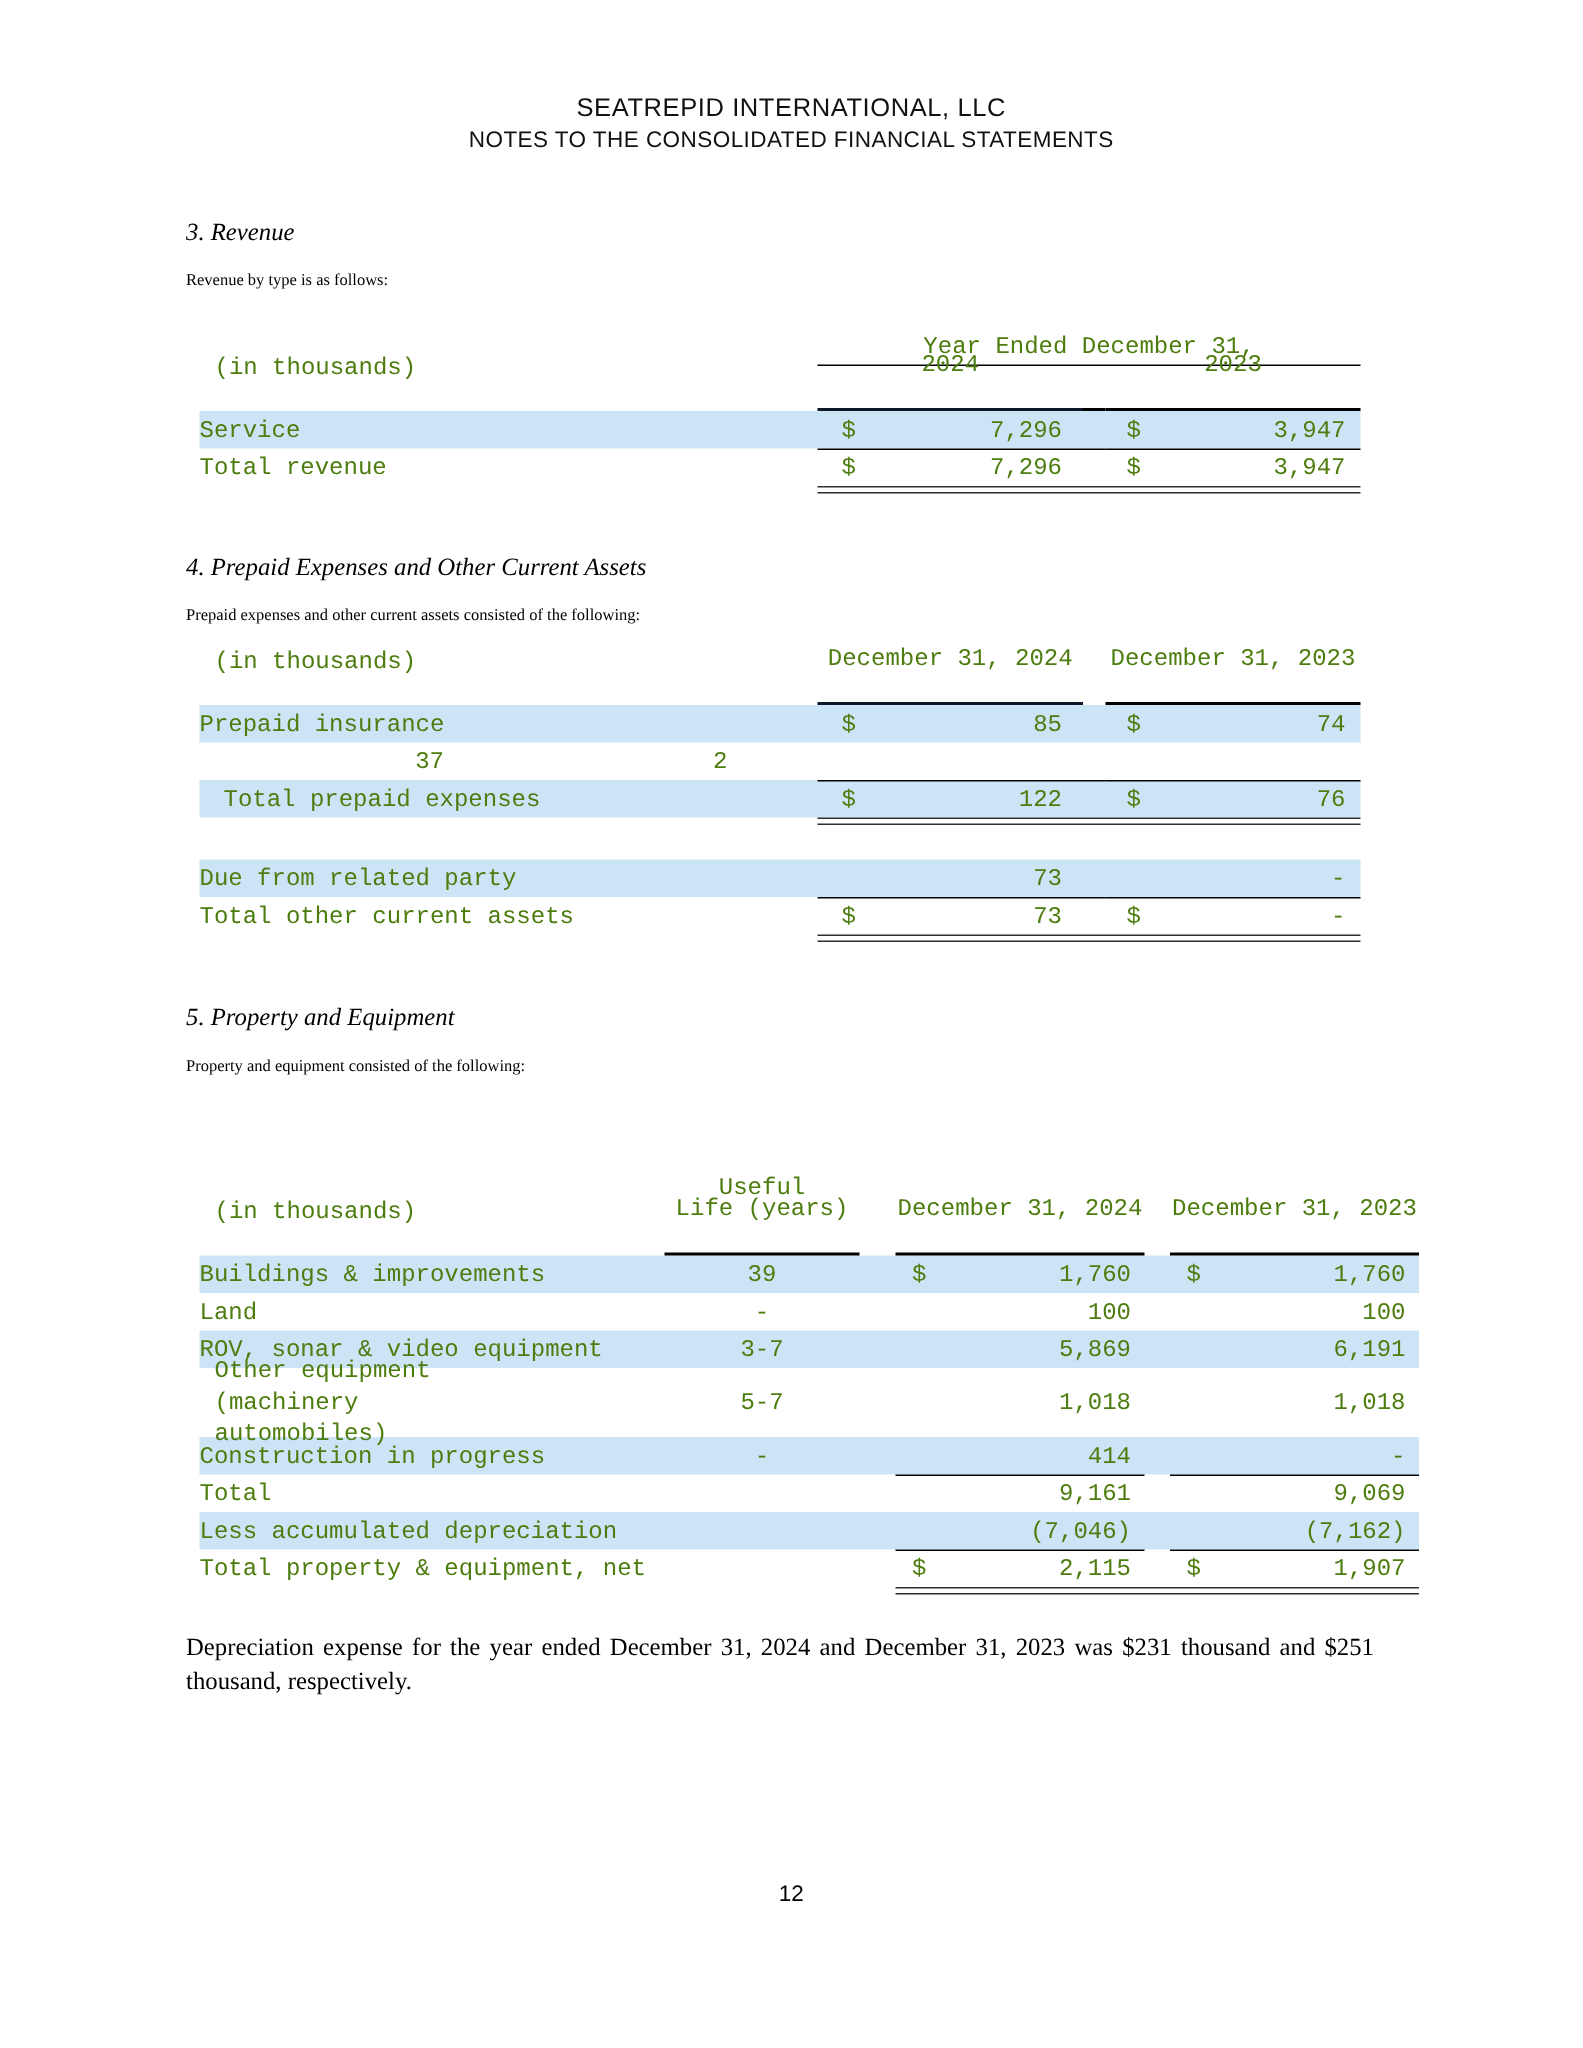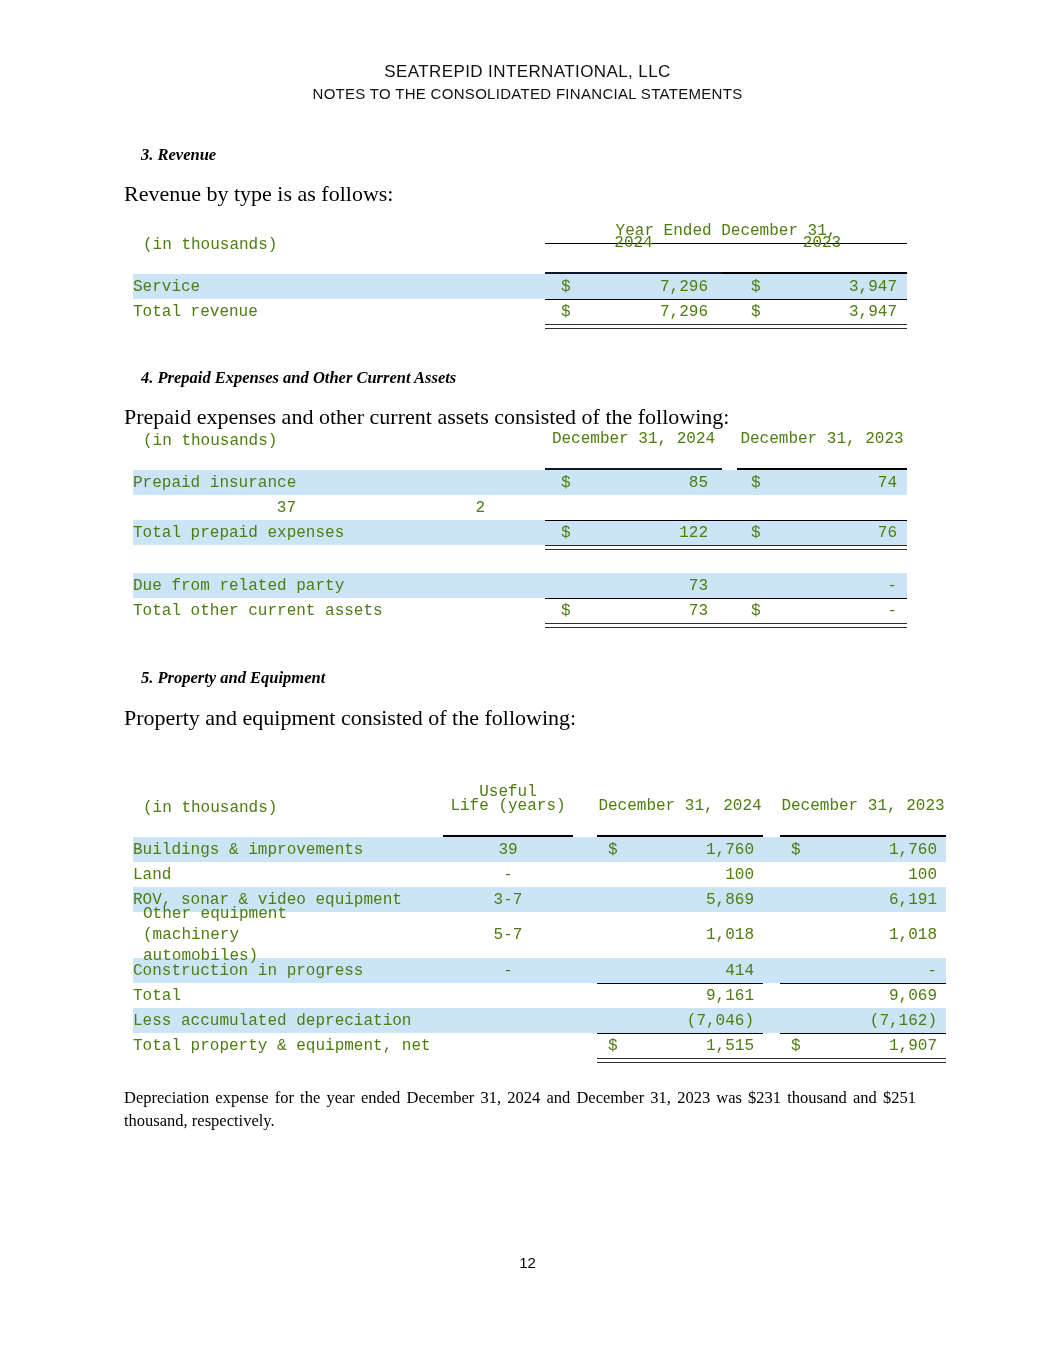--- a/index.html
+++ b/index.html
@@ -11,22 +11,22 @@
     font-family: "Liberation Serif", serif;
     color: #000;
     overflow: hidden;
   }
 
   .doc-header { position:absolute; left:0; width:1055px; text-align:center;
     font-family:"Liberation Sans", sans-serif; color:#111; }
   #hdr1 { top:62px; font-size:17px; letter-spacing:.4px; }
   #hdr2 { top:85px; font-size:15px; letter-spacing:.3px; }
 
-  .sec-heading { position:absolute; left:141px; font-size:16.5px; font-weight:bold; font-style:italic; }
-  .sec-intro   { position:absolute; left:124px; font-size:22px; }
+  .sec-heading { position:absolute; left:124px; font-size:16.5px; font-weight:normal; font-style:italic; }
+  .sec-intro   { position:absolute; left:124px; font-size:11px; }
 
   
   .fin-table { position:absolute; left:133px; font-family:Liberation Mono, monospace; font-size:16px; color:#4d7c0f; }
   .trow { display:flex; height:25px; align-items:center; }
   .shaded { background:#cce5f6; }
   .lbl  { }
   .grp  { display:flex; justify-content:space-between; align-items:center; height:100%; }
   .val  { text-align:right; }
   .dbl  { height:5px; border-top:1.5px solid #2e2e2e; border-bottom:1.5px solid #2e2e2e; }
 
@@ -143,21 +143,21 @@
           <span></span>
           <span class="val">37</span>
         </div>
       <div class="ngap"></div>
       <div class="grp grp2">
           <span></span>
           <span class="val">2</span>
         </div>
     </div>
     <div class="trow shaded fullline">
-      <div class="lbl" style="">Total prepaid expenses</div>
+      <div class="lbl" style="padding-left:16px">Total prepaid expenses</div>
       <div class="grp grp1">
           <span>$</span>
           <span class="val">122</span>
         </div>
       <div class="ngap"></div>
       <div class="grp grp2">
           <span>$</span>
           <span class="val">76</span>
         </div>
     </div>
@@ -301,21 +301,21 @@
           <span></span>
           <span class="val">(7,162)</span>
         </div>
     </div>
     <div class="trow toprule">
       <div class="lbl">Total property &amp; equipment, net</div>
       <div class="useful"></div>
       <div class="ugap"></div>
       <div class="grp grp1">
           <span>$</span>
-          <span class="val">1,515</span>
+          <span class="val">2,115</span>
         </div>
       <div class="g2gap"></div>
       <div class="grp grp2">
           <span>$</span>
           <span class="val">1,907</span>
         </div>
     </div>
     <div class="dbl"></div>
   </div>
 

